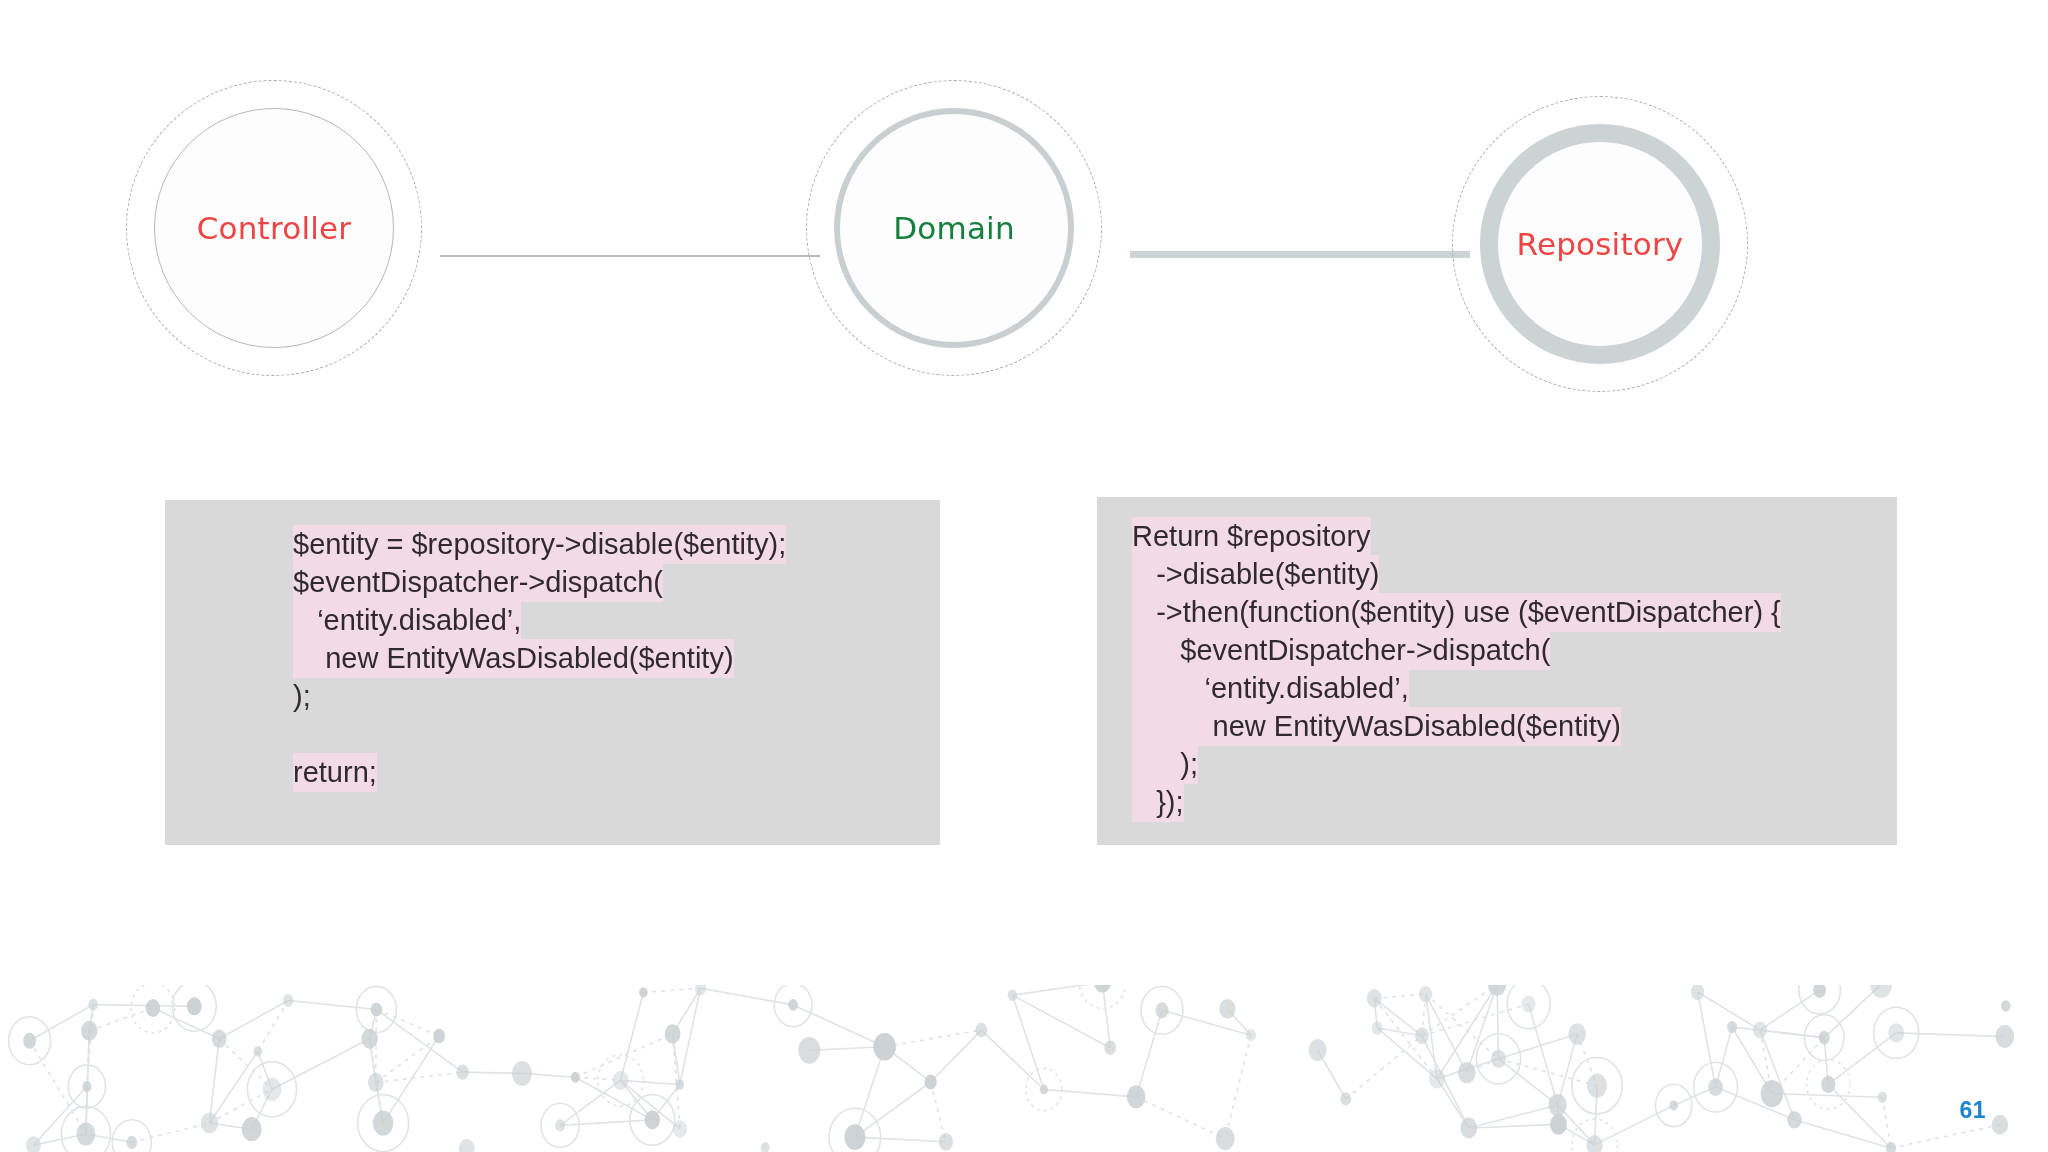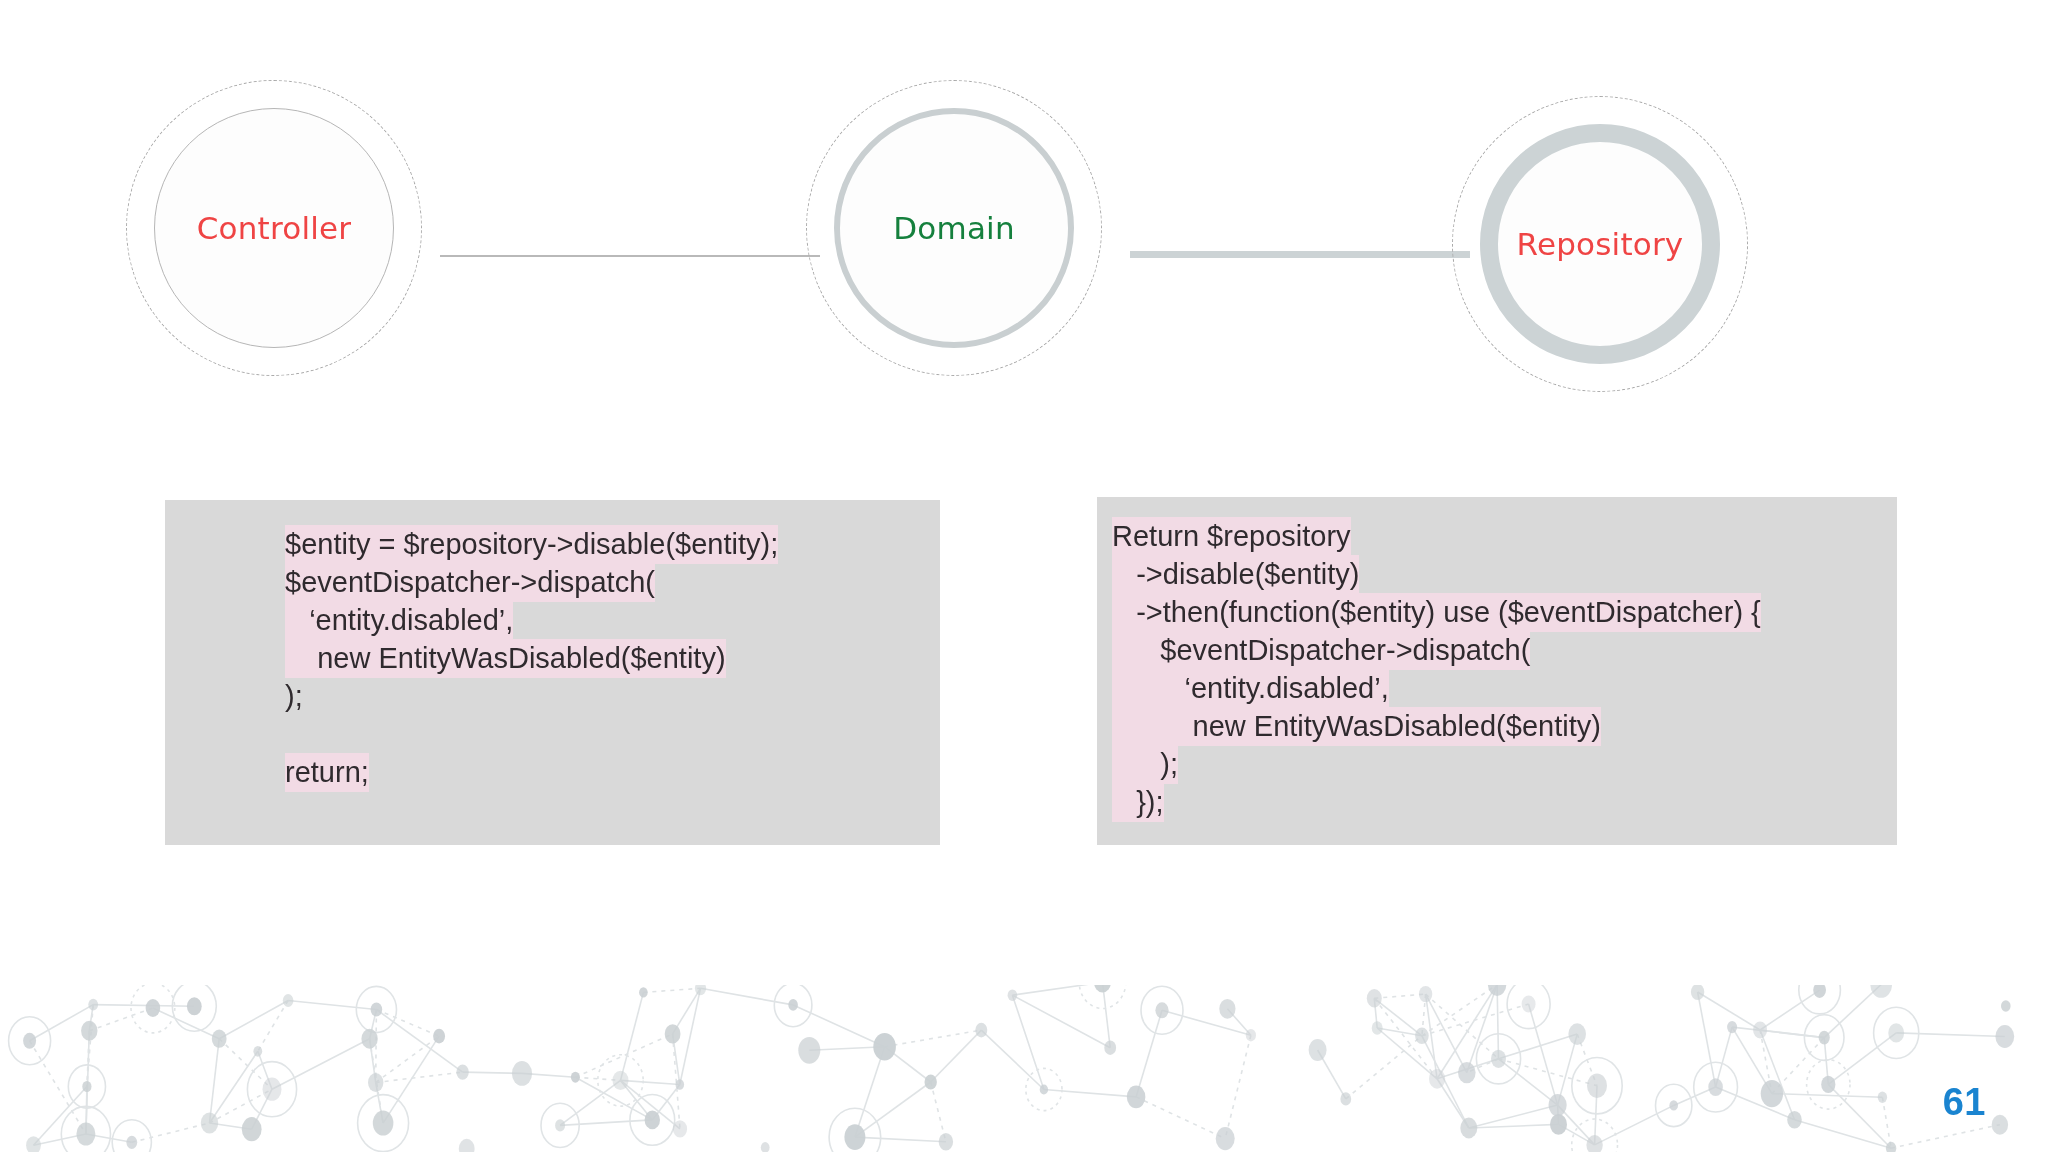--- a/index.html
+++ b/index.html
@@ -123,29 +123,30 @@
     top: 500px;
     width: 775px;
     height: 345px;
     padding: 25px 0 0 0;
   }
   #code-block-right {
     left: 1097px;
     top: 497px;
     width: 800px;
     height: 348px;
-    padding: 20px 0 0 0;
+    padding: 20px 0 0 12px;
   }
 
   .code-lines {
     font-family: "Liberation Sans", sans-serif;
     font-size: 29px;
     line-height: 38px;
     color: #2f2a2e;
     white-space: pre;
+    margin-left: 8px;
   }
   #code-block-left .code-lines {
     padding-left: 120px;
   }
   #code-block-right .code-lines {
     padding-left: 15px;
   }
 
   .code-line {
     display: block;
@@ -167,21 +168,21 @@
     height: 167px;
     pointer-events: none;
   }
 
   
   #page-number {
     position: absolute;
     right: 62px;
     bottom: 28px;
     font-family: "Liberation Sans", sans-serif;
-    font-size: 38px;
+    font-size: 23px;
     font-weight: bold;
     color: #1a84d0;
     letter-spacing: 0.5px;
   }
 </style>
 </head>
 <body>
 
 <div class="slide">
 

